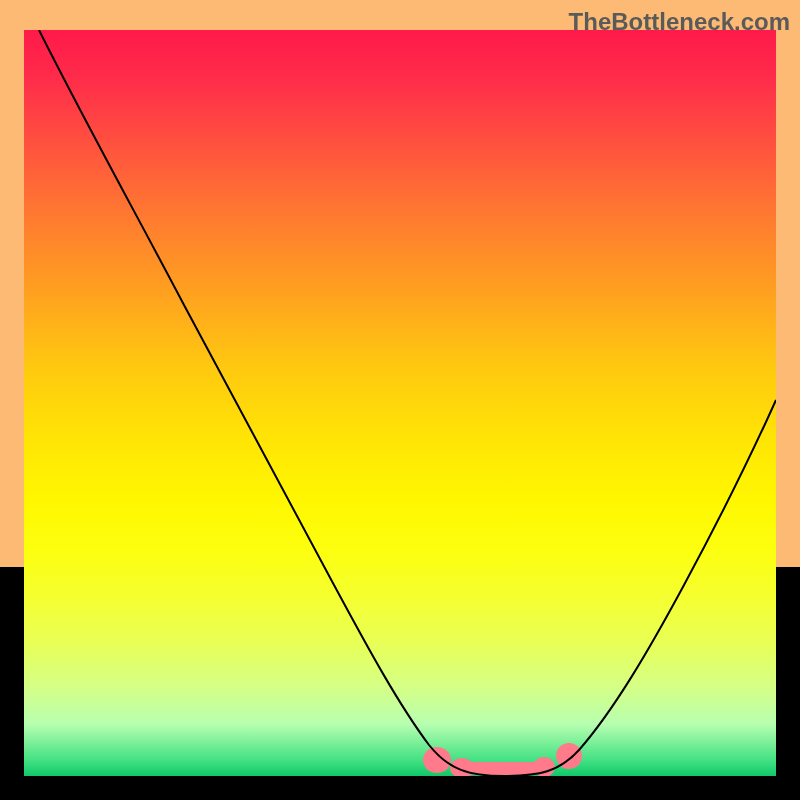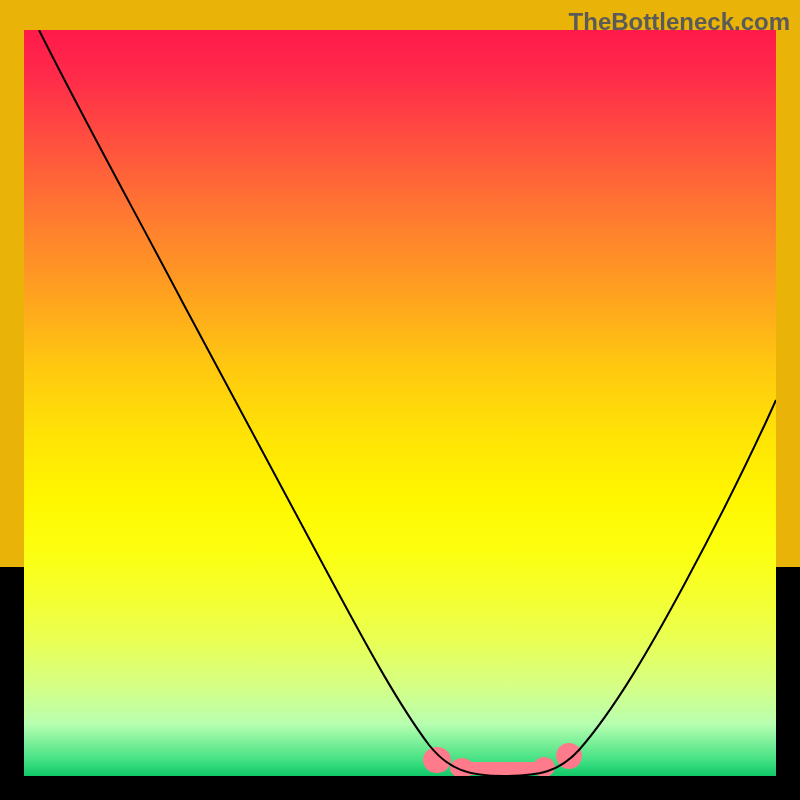--- a/index.html
+++ b/index.html
@@ -1,17 +1,17 @@
 <!DOCTYPE html>
 <html><head>
 <meta charset="utf-8">
 <style>
   * { margin: 0; padding: 0; box-sizing: border-box; }
   body { width: 800px; height: 800px; background: #000; position: relative; overflow: hidden; }
-  .outer { width: 800px; height: 567px; background: #eab308; position: relative; }
+  .outer { width: 800px; height: 567px; background: #fdba74; position: relative; }
   .watermark { position: absolute; top: 8px; right: 10px; color: #5a5a5a; font-family: Arial, sans-serif; font-size: 24px; font-weight: bold; z-index: 10; }
   .plot-area { position: absolute; left: 24px; top: 30px; width: 752px; height: 746px; }
   .gradient-bg { position: absolute; left: 0; top: 0; width: 100%; height: 100%; background: linear-gradient(to bottom,
       #ff1a4a 0%,
       #ff2a4a 6%,
       #ff503f 15%,
       #ff7a30 25%,
       #ffa020 35%,
       #ffc810 45%,
       #ffe505 55%,

